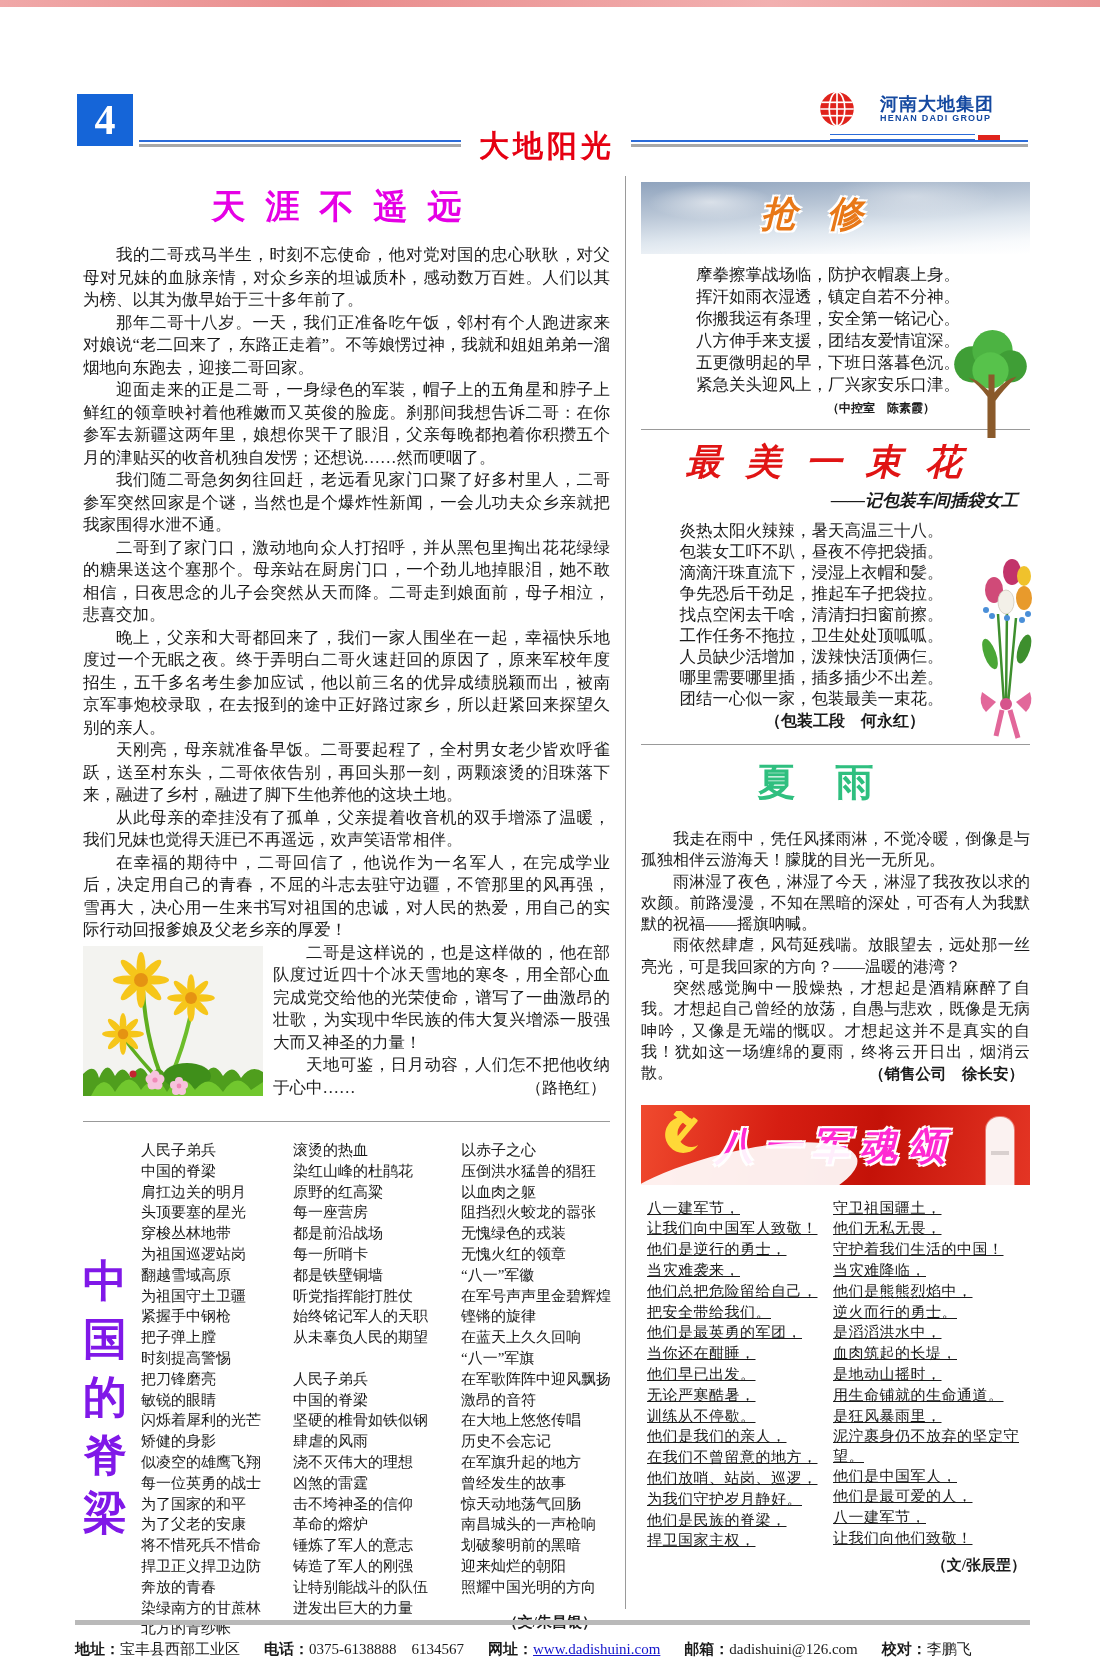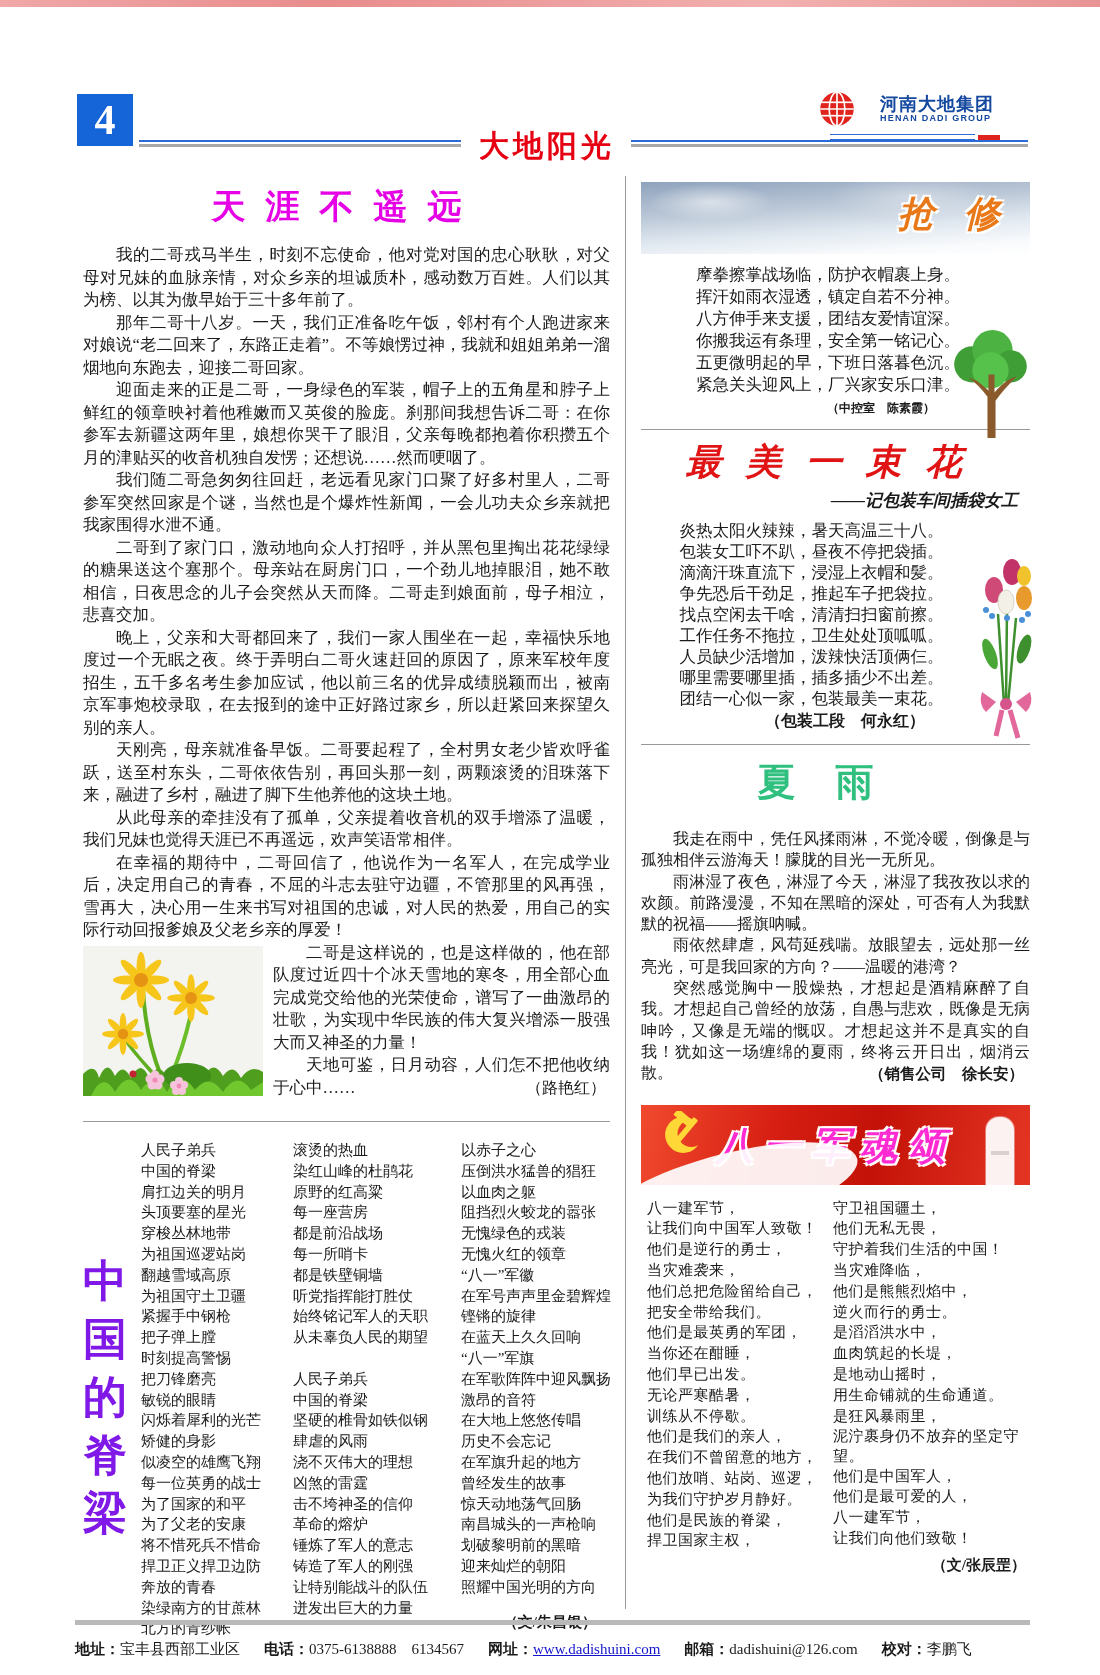--- a/index.html
+++ b/index.html
@@ -44,21 +44,21 @@
   .jl-cols{flex:1;display:flex;gap:16px;padding-left:14px;padding-top:6px;font-size:15px;line-height:20.8px;}
   .jl-col1{width:136px;}.jl-col2{width:152px;}.jl-col3{flex:1;}
   .vl{min-height:20.8px;white-space:nowrap;}
   .jl-byline{margin-top:14px;font-weight:bold;text-align:right;font-size:15px;padding-right:14px;}
   
   .qx-banner{height:72px;margin-top:14px;position:relative;
         background:
           radial-gradient(90px 26px at 18% 28%,rgba(255,255,255,.55),transparent 70%),
           radial-gradient(120px 30px at 70% 20%,rgba(255,255,255,.35),transparent 70%),
           linear-gradient(176deg,#8fa3bd 0%,#b9c6d6 35%,#dfe7ef 62%,#f8fafc 86%,#ffffff 100%);}
-  .qx-title{position:absolute;left:120px;right:0;top:8px;text-align:right;margin:0;
+  .qx-title{position:absolute;left:120px;right:0;top:8px;text-align:left;margin:0;
         font-size:36px;color:#e87818;font-weight:bold;font-style:italic;letter-spacing:30px;
         text-shadow:2px 2px 0 #fff,-2px -2px 0 #fff,2px -2px 0 #fff,-2px 2px 0 #fff;}
   .qx-body{position:relative;padding-top:10px;}
   .qx-line{text-align:right;font-size:16.5px;line-height:22px;padding-right:70px;}
   .qx-byline{text-align:right;padding-right:95px;font-size:12px;font-weight:bold;margin-top:4px;}
   .tree{position:absolute;right:-4px;top:70px;}
   .rdivider{border:0;border-top:1px solid #999;margin:12px 0 8px;}
   
   .zm-title{text-align:center;color:#e01414;font-size:36px;font-weight:bold;font-style:italic;
         letter-spacing:24px;margin:6px 0 2px;}
@@ -79,21 +79,21 @@
         background:rgba(255,255,255,.92);transform:rotate(-14deg);border-radius:50%;}
   .emblem{position:absolute;left:12px;top:6px;}
   .by-title{position:absolute;left:70px;right:70px;top:16px;text-align:center;margin:0;
         font-size:38px;color:#ff2ad2;font-weight:bold;font-style:italic;letter-spacing:10px;
         text-shadow:2px 2px 0 #fff,-2px -2px 0 #fff,2px -2px 0 #fff,-2px 2px 0 #fff;}
   .monument{position:absolute;right:16px;top:12px;width:28px;height:68px;background:#fdfdfd;opacity:.95;
         border-radius:13px 13px 0 0;box-shadow:0 0 0 1px rgba(255,255,255,.4);}
   .monument::after{content:'';display:block;margin:34px auto 0;width:18px;height:4px;background:#d9d9d9;}
   .by-cols{display:flex;gap:10px;padding:14px 0 0 6px;font-size:15px;line-height:19.6px;letter-spacing:.5px;}
   .by-col1{width:176px;}.by-col2{flex:1;min-width:0;}
-  .by-cols .vl{white-space:normal;}
+  .by-cols .vl{white-space:normal;text-decoration:underline;}
   .by-byline{text-align:right;font-size:15px;font-weight:bold;margin-top:4px;padding-right:4px;}
   
   .footer{position:absolute;left:75px;right:70px;bottom:16px;}
   .footer-bar{height:5px;background:#b9b9b9;margin-bottom:15px;}
   .footer-line{font-size:15px;display:flex;gap:24px;flex-wrap:nowrap;white-space:nowrap;}
   .footer-line b{font-weight:bold;}
   .weblink{color:#1414cc;text-decoration:underline;}
 </style>
 </head>
 <body>
@@ -312,22 +312,22 @@
     <div class="col-right">
 
       <section>
         <div class="qx-banner">
           <h2 class="qx-title">抢修</h2>
         </div>
         <div class="qx-body">
           <div>
               <div class="qx-line">摩拳擦掌战场临，防护衣帽裹上身。</div>
               <div class="qx-line">挥汗如雨衣湿透，镇定自若不分神。</div>
+              <div class="qx-line">你搬我运有条理，安全第一铭记心。</div>
               <div class="qx-line">八方伸手来支援，团结友爱情谊深。</div>
-              <div class="qx-line">你搬我运有条理，安全第一铭记心。</div>
               <div class="qx-line">五更微明起的早，下班日落暮色沉。</div>
               <div class="qx-line">紧急关头迎风上，厂兴家安乐口津。</div>
             </div>
           <div class="qx-byline">（中控室　陈素霞）</div>
           <svg class="tree" width="86" height="116" viewBox="0 0 85 115">
             <circle cx="24" cy="40" r="18" fill="#3f9e36"></circle>
             <circle cx="44" cy="26" r="20" fill="#4cb342"></circle>
             <circle cx="62" cy="42" r="16" fill="#3f9e36"></circle>
             <circle cx="42" cy="46" r="18" fill="#57c24b"></circle>
             <path d="M39,113 L39,72 Q30,60 20,53 L28,56 Q36,62 40,66 L40,50 L46,50 L46,68 Q52,60 62,54 L68,52 Q54,66 47,76 L47,113 Z" fill="#8a5a2b"></path>

